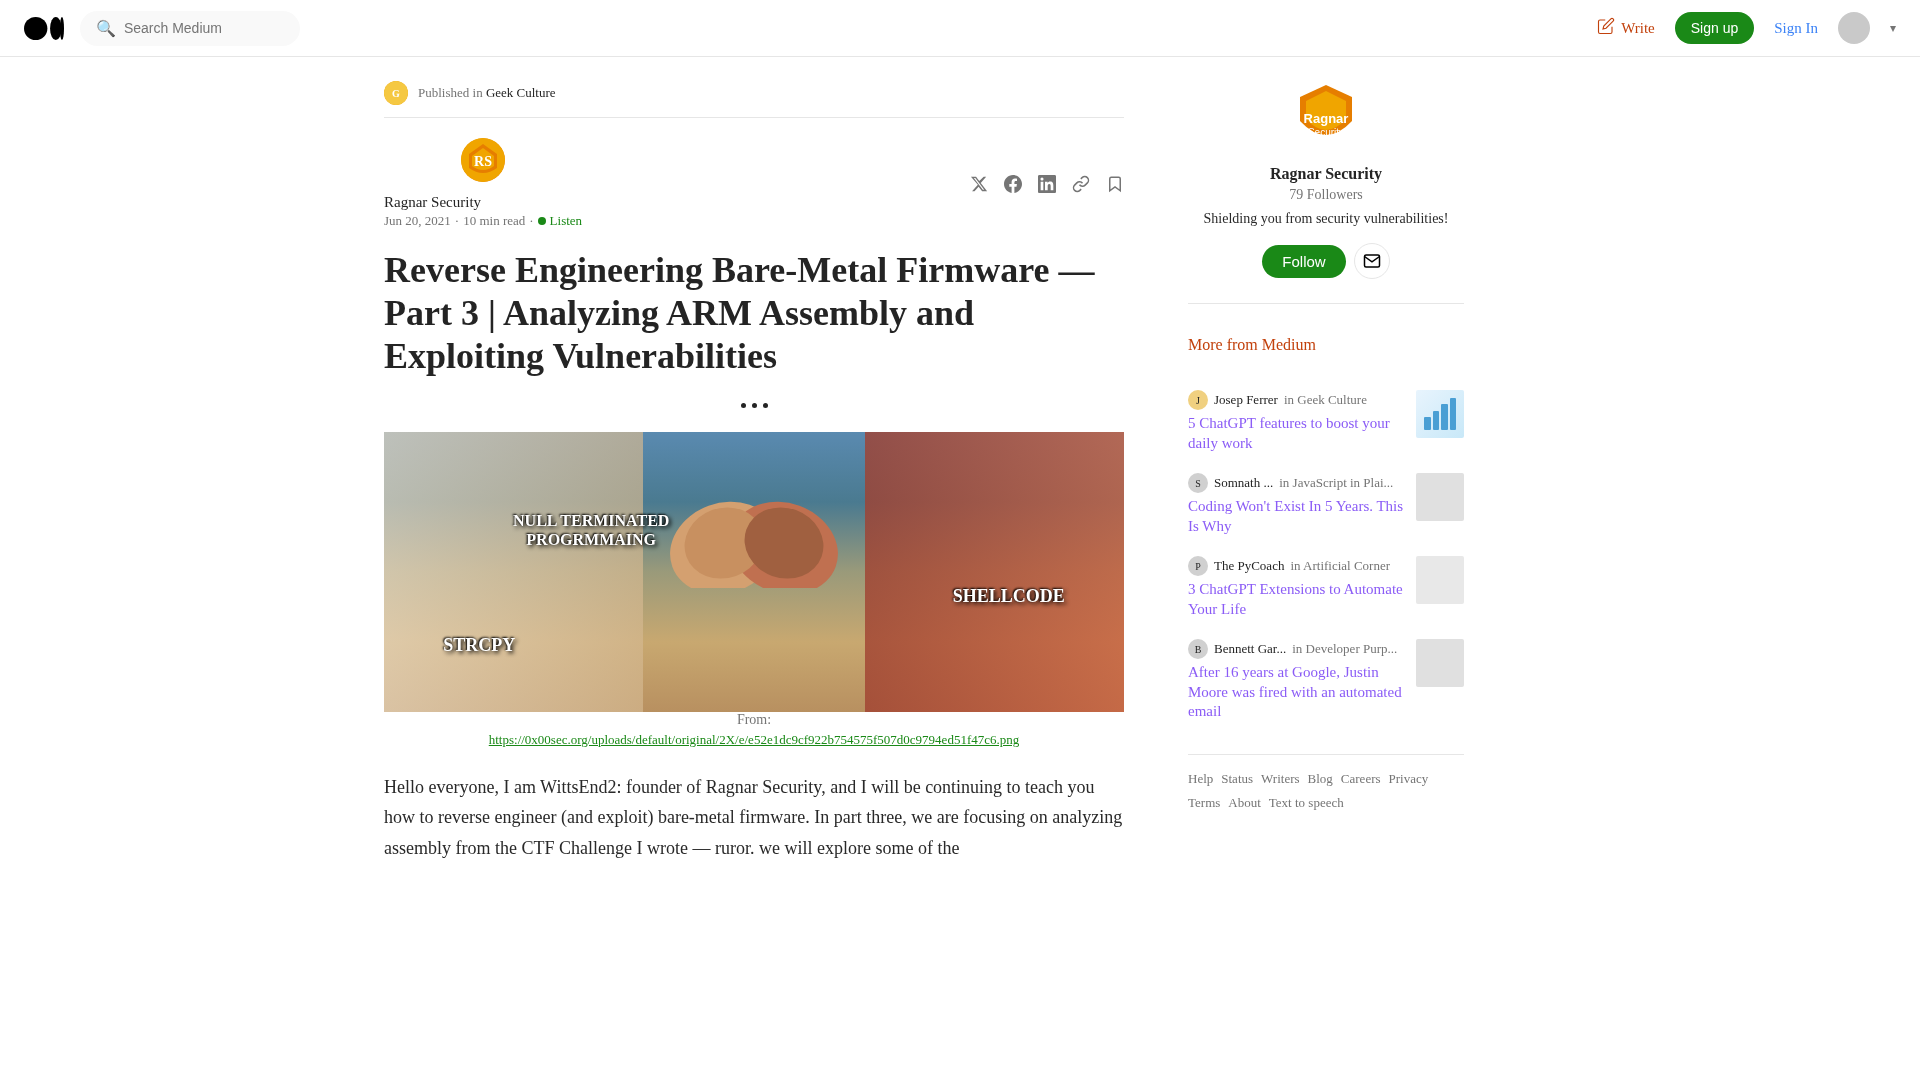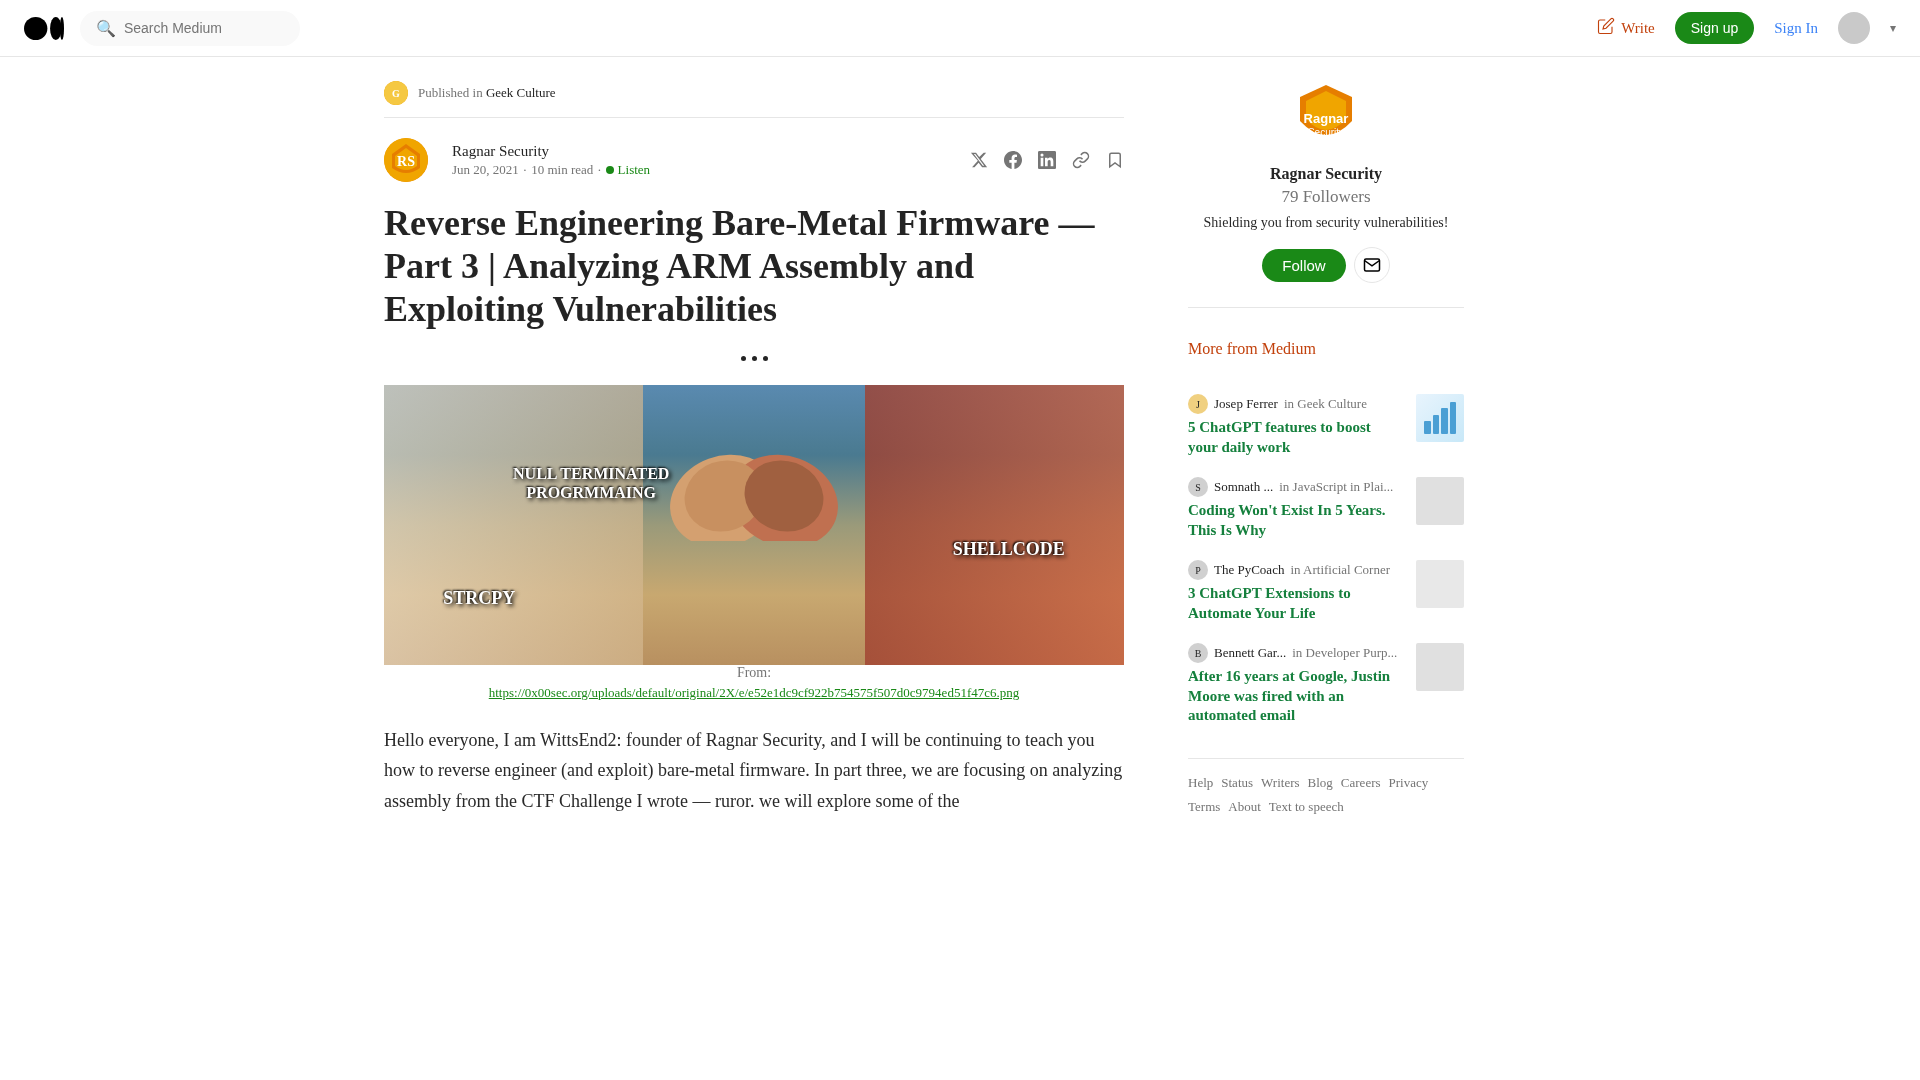--- a/index.html
+++ b/index.html
@@ -132,21 +132,22 @@
     
     .author-row {
       display: flex;
       align-items: center;
       justify-content: space-between;
       margin-bottom: 20px;
     }
     .author-info {
       display: flex;
       align-items: center;
-      gap: 24px;
+      gap: 12px;
+      flex-direction: column;
     }
     .author-avatar {
       width: 44px;
       height: 44px;
       border-radius: 50%;
       background: linear-gradient(135deg, #f0a500 0%, #e67e00 100%);
       display: flex;
       align-items: center;
       justify-content: center;
       font-size: 18px;
@@ -308,21 +309,21 @@
       display: block;
       margin: 0 auto 12px;
     }
     .sidebar-author-name {
       font-size: 16px;
       font-weight: 600;
       color: #242424;
       margin-bottom: 4px;
     }
     .sidebar-followers {
-      font-size: 17px;
+      font-size: 14px;
       color: #757575;
       margin-bottom: 8px;
     }
     .sidebar-tagline {
       font-size: 14px;
       color: #292929;
       margin-bottom: 16px;
     }
     .sidebar-actions {
       display: flex;
@@ -388,22 +389,22 @@
       font-size: 13px;
       font-weight: 500;
       color: #242424;
     }
     .rec-pub-name {
       font-size: 13px;
       color: #757575;
     }
     .rec-title {
       font-size: 15px;
-      font-weight: 700;
-      color: #15803d;
+      font-weight: 400;
+      color: #8b5cf6;
       line-height: 1.3;
     }
     .rec-thumbnail {
       width: 48px;
       height: 48px;
       background: #e6e6e6;
       border-radius: 2px;
       flex-shrink: 0;
     }
     .rec-thumbnail-chart {

